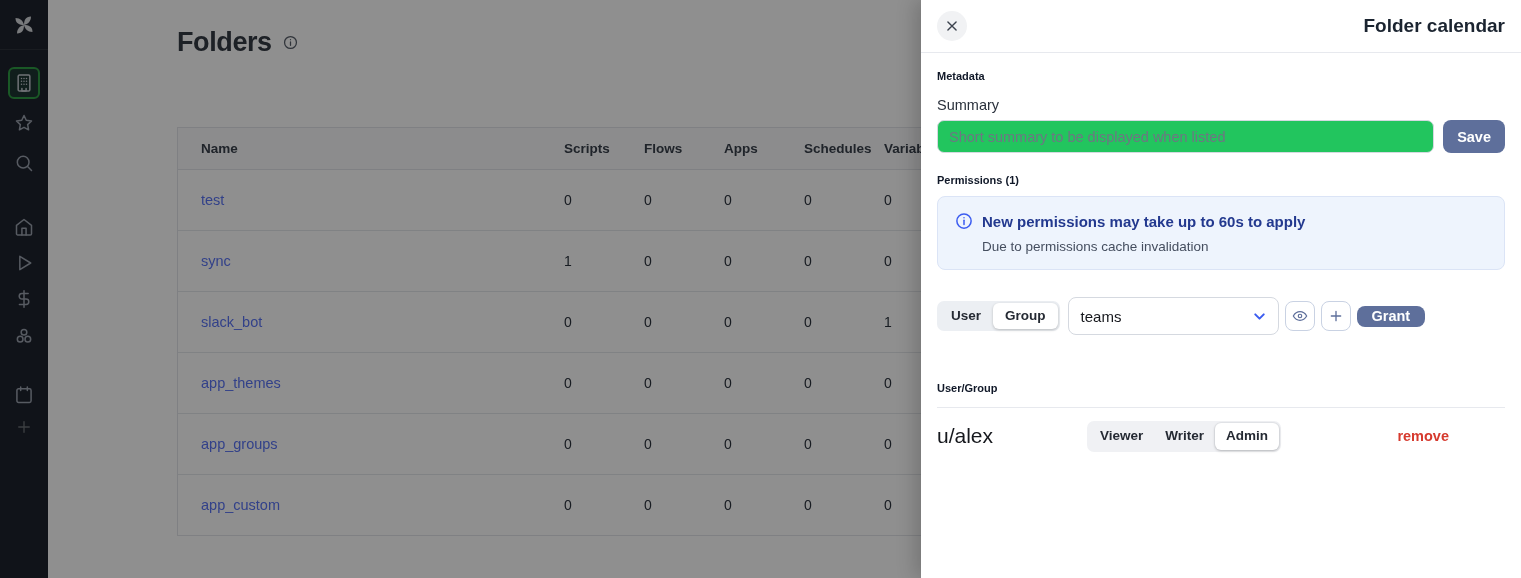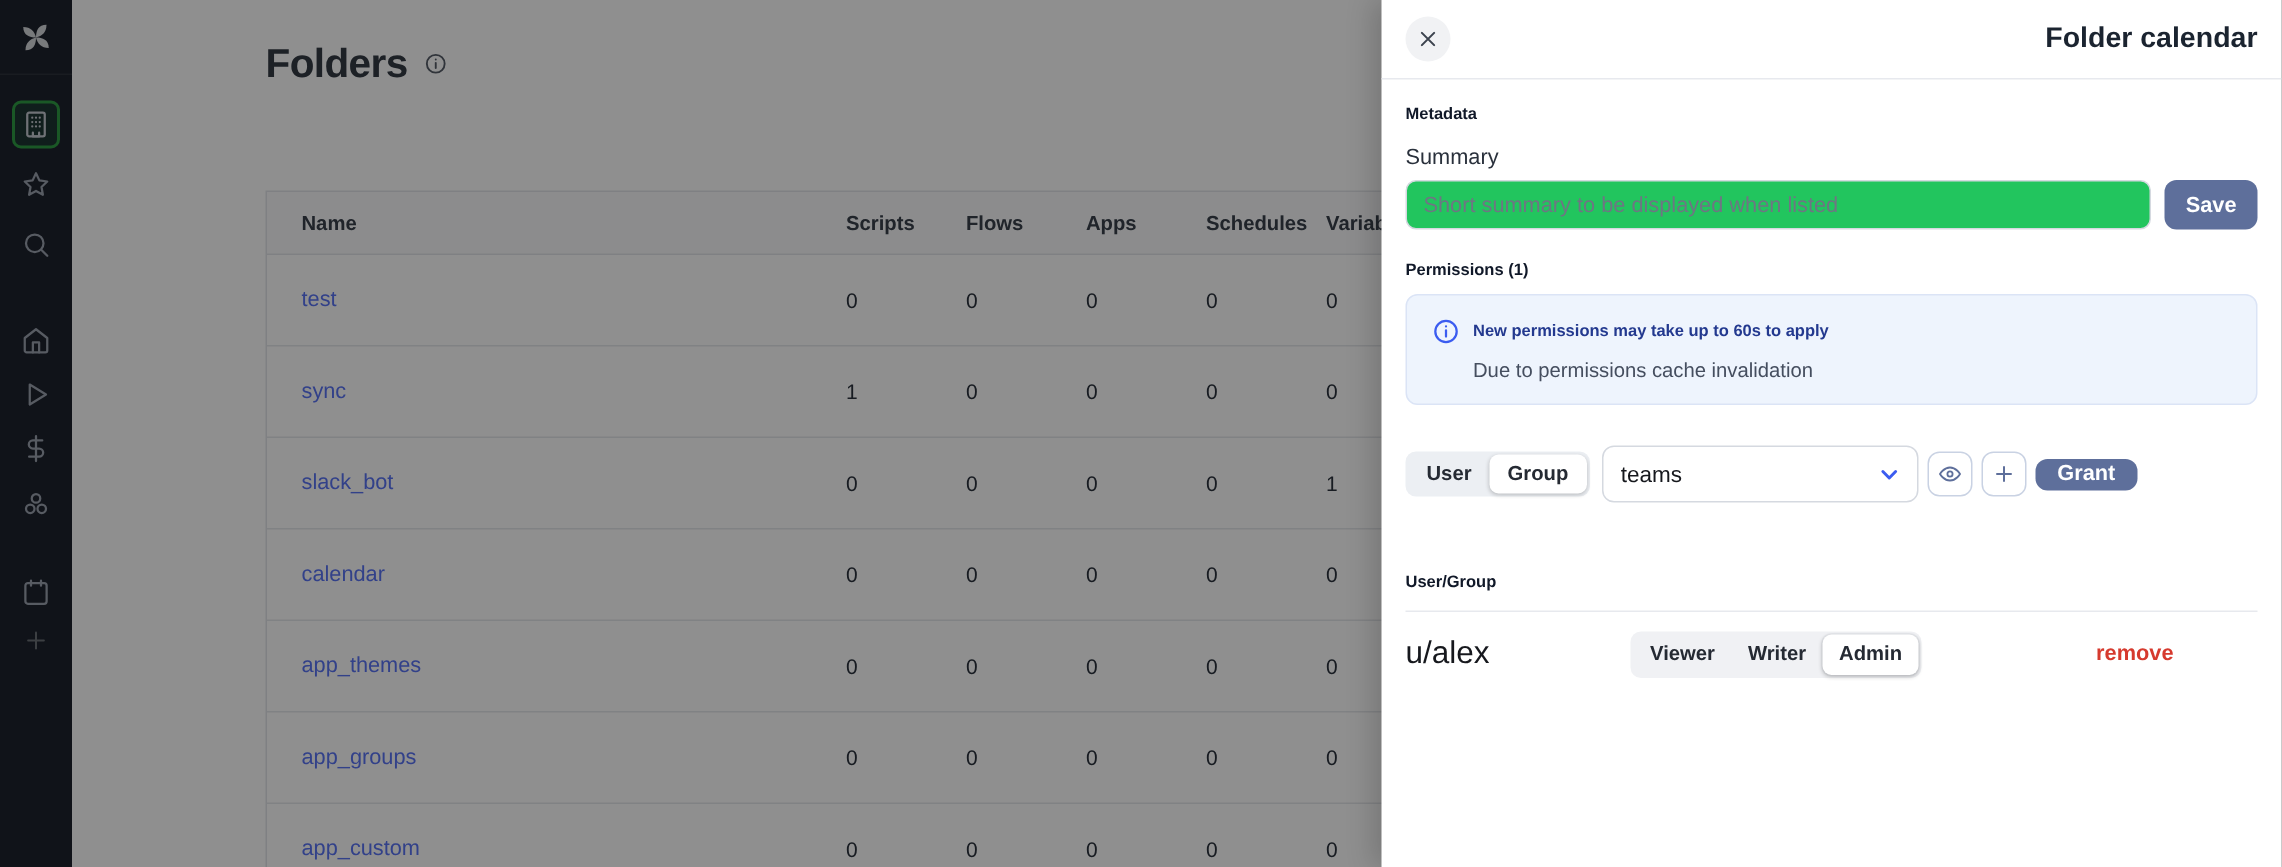--- a/index.html
+++ b/index.html
@@ -94,21 +94,21 @@
     background: #5e6f9b; color: #fff; border: none; border-radius: 8px;
     font-size: 14.5px; font-weight: 700; padding: 0 14px; height: 33px; cursor: pointer;
     font-family: "Liberation Sans", sans-serif;
   }
   .perm-heading { margin-top: 21px; }
   .alert {
     margin-top: 10px; background: #eef4fd; border: 1px solid #dbe4f6;
     border-radius: 8px; padding: 15px 17px 12px 17px;
   }
   .alert-title-row { display: flex; align-items: center; gap: 9px; color: #23398f; }
-  .alert-title { font-size: 11px; font-weight: 700; }
+  .alert-title { font-size: 15px; font-weight: 700; }
   .alert-sub { margin: 9px 0 3px 27px; font-size: 13.5px; color: #454e5f; }
 
   .grant-row { margin-top: 27px; display: flex; align-items: center; }
   .seg { display: inline-flex; align-items: center; background: #eceff3; border-radius: 7px; padding: 2px; }
   .seg-item {
     padding: 5px 12px; font-size: 13.5px; font-weight: 700; color: #252a33;
     border-radius: 6px; background: transparent; border: none; cursor: pointer;
     font-family: "Liberation Sans", sans-serif; line-height: 1.25;
   }
   .seg-item.selected { background: #fff; box-shadow: 0 1px 3px rgba(0,0,0,0.22); }
@@ -270,29 +270,20 @@
           <td>0</td>
             <td></td>
         </tr>
         <tr>
           <td class="c-name"><a class="folder-link">slack_bot</a></td>
           <td>0</td>
           <td>0</td>
           <td>0</td>
           <td>0</td>
           <td>1</td>
-            <td></td>
-        </tr>
-        <tr>
-          <td class="c-name"><a class="folder-link">calendar</a></td>
-          <td>0</td>
-          <td>0</td>
-          <td>0</td>
-          <td>0</td>
-          <td>0</td>
             <td></td>
         </tr>
         <tr>
           <td class="c-name"><a class="folder-link">app_themes</a></td>
           <td>0</td>
           <td>0</td>
           <td>0</td>
           <td>0</td>
           <td>0</td>
             <td></td>

